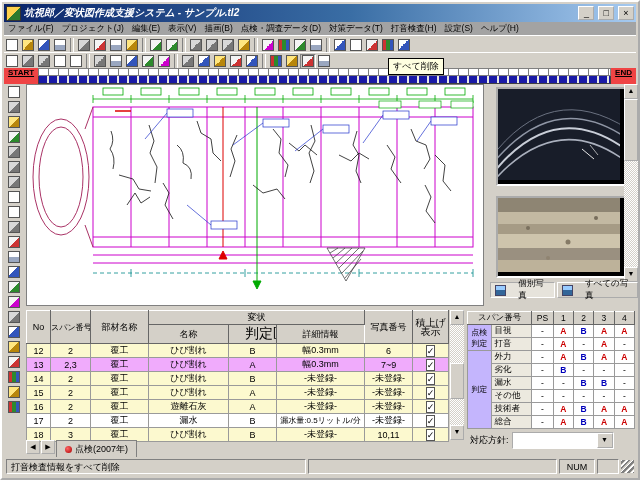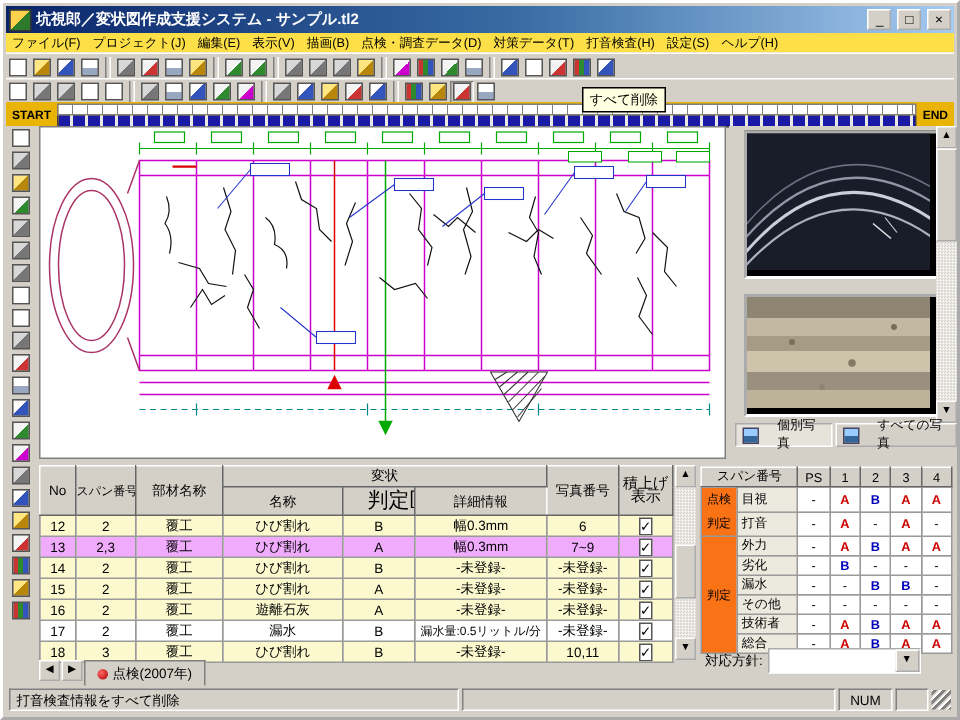--- a/index.html
+++ b/index.html
@@ -1,24 +1,24 @@
 <!DOCTYPE html>
 <html><head>
 <meta charset="utf-8">
 <style>
   html,body{margin:0;padding:0;}
   body{width:640px;height:480px;background:#3a6ea5;font-family:"Liberation Sans",sans-serif;font-size:10px;color:#000;overflow:hidden;position:relative;}
   #window{position:absolute;left:0;top:0;width:640px;height:480px;background:#d4d0c8;border:2px outset #fff;box-sizing:border-box;}
   
   #titlebar{position:absolute;left:2px;top:2px;right:2px;height:18px;background:linear-gradient(90deg,#0a246a,#3a6ea5 55%,#a6caf0);display:flex;align-items:center;padding:0 2px;box-sizing:border-box;}
   #app-icon{width:13px;height:13px;background:linear-gradient(135deg,#ffd24d 50%,#2d7a2d 50%);border:1px solid #333;margin-right:3px;}
-  #title-text{color:#fff;font-weight:bold;font-size:10px;flex:1;white-space:nowrap;overflow:hidden;}
+  #title-text{color:#fff;font-weight:bold;font-size:10px;flex:1;white-space:nowrap;overflow:hidden;font-style:italic;}
   .winbtn{width:16px;height:14px;background:#d4d0c8;border:1px outset #fff;font-size:9px;line-height:12px;text-align:center;margin-left:1px;padding:0;font-family:"Liberation Sans",sans-serif;}
   
-  #menubar{position:absolute;left:2px;top:20px;right:2px;height:13px;background:#fde047;display:flex;align-items:center;font-size:8.5px;}
+  #menubar{position:absolute;left:2px;top:20px;right:2px;height:13px;background:#a3a3a3;display:flex;align-items:center;font-size:8.5px;}
   .menu-item{padding:0 4px;white-space:nowrap;}
   
   .toolbar{position:absolute;left:2px;right:2px;display:flex;align-items:center;background:#d4d0c8;border-top:1px solid #fff;border-bottom:1px solid #808080;}
   #tb1{top:33px;height:17px;}
   #tb2{top:50px;height:16px;}
   .tbi{width:16px;height:15px;display:flex;align-items:center;justify-content:center;border:1px solid #d4d0c8;box-sizing:border-box;}
   .tbi i{display:block;width:10px;height:10px;}
   .tbi.hot{border:1px solid;border-color:#808080 #fff #fff #808080;background:#c9c5bd;}
   .sep{width:2px;height:14px;border-left:1px solid #808080;border-right:1px solid #fff;margin:0 2px;}
   .c1{background:linear-gradient(135deg,#fff 45%,#3355bb 45%);border:1px solid #555;}
@@ -26,21 +26,21 @@
   .c3{background:linear-gradient(180deg,#fff 55%,#9aa7c0 55%);border:1px solid #555;}
   .c4{background:linear-gradient(135deg,#d8d8d8 50%,#777 50%);border:1px solid #555;}
   .c5{background:linear-gradient(135deg,#f4f4f4 55%,#cc3333 55%);border:1px solid #555;}
   .c6{background:linear-gradient(135deg,#f4f4f4 55%,#2d8a2d 55%);border:1px solid #555;}
   .c7{background:linear-gradient(135deg,#f4f4f4 55%,#cc00cc 55%);border:1px solid #555;}
   .c9{background:#fff;border:1px solid #555;}
   .c10{background:linear-gradient(90deg,#c33 33%,#2d8a2d 33% 66%,#35b 66%);border:1px solid #555;}
   
   #tooltip{position:absolute;left:386px;top:56px;background:#ffffe1;border:1px solid #000;font-size:9px;padding:1px 4px;z-index:60;white-space:nowrap;}
   
-  #rulerbar{position:absolute;left:2px;top:66px;right:2px;height:16px;background:#eab308;display:flex;align-items:center;}
+  #rulerbar{position:absolute;left:2px;top:66px;right:2px;height:16px;background:#ef4444;display:flex;align-items:flex-start;text-decoration:underline;}
   #start-label,#end-label{font-size:8px;font-weight:bold;padding:0 4px;}
   #ruler-strip{flex:1;height:15px;}
   #ruler-strip .ticks{height:6px;border:1px solid #808080;background:repeating-linear-gradient(90deg,#fff 0 9px,#808080 9px 10px);}
   #ruler-strip .segs{height:7px;border:1px solid #404040;border-top:none;background:repeating-linear-gradient(90deg,#1a1aa6 0 8px,#e8e8e8 8px 10px);}
   
   #side-tools{position:absolute;left:2px;top:82px;width:20px;bottom:24px;background:#d4d0c8;display:flex;flex-direction:column;align-items:center;}
   #side-tools .tbi{width:18px;height:15px;}
   
   #canvas-wrap{position:absolute;left:24px;top:82px;width:458px;height:222px;border:1px solid #808080;background:#fff;box-sizing:border-box;}
   
@@ -74,21 +74,21 @@
   
   #tabstrip{position:absolute;left:24px;top:438px;height:18px;display:flex;align-items:flex-start;gap:1px;}
   .spin{width:14px;height:14px;border:1px outset #fff;background:#d4d0c8;font-size:7px;line-height:12px;text-align:center;padding:0;}
   #tab-inspection{display:flex;align-items:center;gap:3px;border:1px solid #808080;border-bottom:none;background:#d4d0c8;font-size:9px;padding:1px 8px;height:15px;}
   .tab-dot{width:7px;height:7px;background:radial-gradient(circle at 35% 35%,#f66,#a00);border-radius:50%;}
   
   #judge-panel{position:absolute;left:464px;top:308px;width:172px;height:148px;background:#d4d0c8;}
   #judge-table{width:168px;font-size:8.5px;margin:1px;}
   #judge-table th{background:#d4d0c8;border:1px solid;border-color:#fff #666 #666 #fff;font-weight:normal;height:12px;padding:0;white-space:nowrap;overflow:hidden;}
   #judge-table td{border:1px solid #9a9a9a;background:#fff;height:11px;padding:0 1px;text-align:center;white-space:normal;overflow:hidden;}
-  #judge-table td.glabel{background:#f97316;font-size:8px;line-height:16px;}
+  #judge-table td.glabel{background:#c4b5fd;font-size:8px;line-height:11px;}
   #judge-table td.ilabel{background:#ece9df;text-align:left;padding-left:3px;}
   .gA{color:#cc0000;font-weight:bold;}
   .gB{color:#0000bb;font-weight:bold;}
   #policy-row{position:absolute;left:4px;top:122px;display:flex;align-items:center;gap:3px;font-size:9px;}
   #policy-select{width:100px;height:15px;background:#fff;border:1px inset #fff;display:flex;}
   #policy-select .dd{margin-left:auto;width:14px;height:13px;border:1px outset #fff;background:#d4d0c8;font-size:7px;text-align:center;line-height:12px;}
   
   #statusbar{position:absolute;left:2px;right:2px;bottom:2px;height:19px;background:#d4d0c8;display:flex;align-items:center;gap:2px;padding:1px 2px;box-sizing:border-box;}
   .status-pane{border:1px solid;border-color:#808080 #fff #fff #808080;height:15px;line-height:15px;padding:0 4px;font-size:9px;box-sizing:border-box;white-space:nowrap;overflow:hidden;}
   #status-msg{width:300px;}

